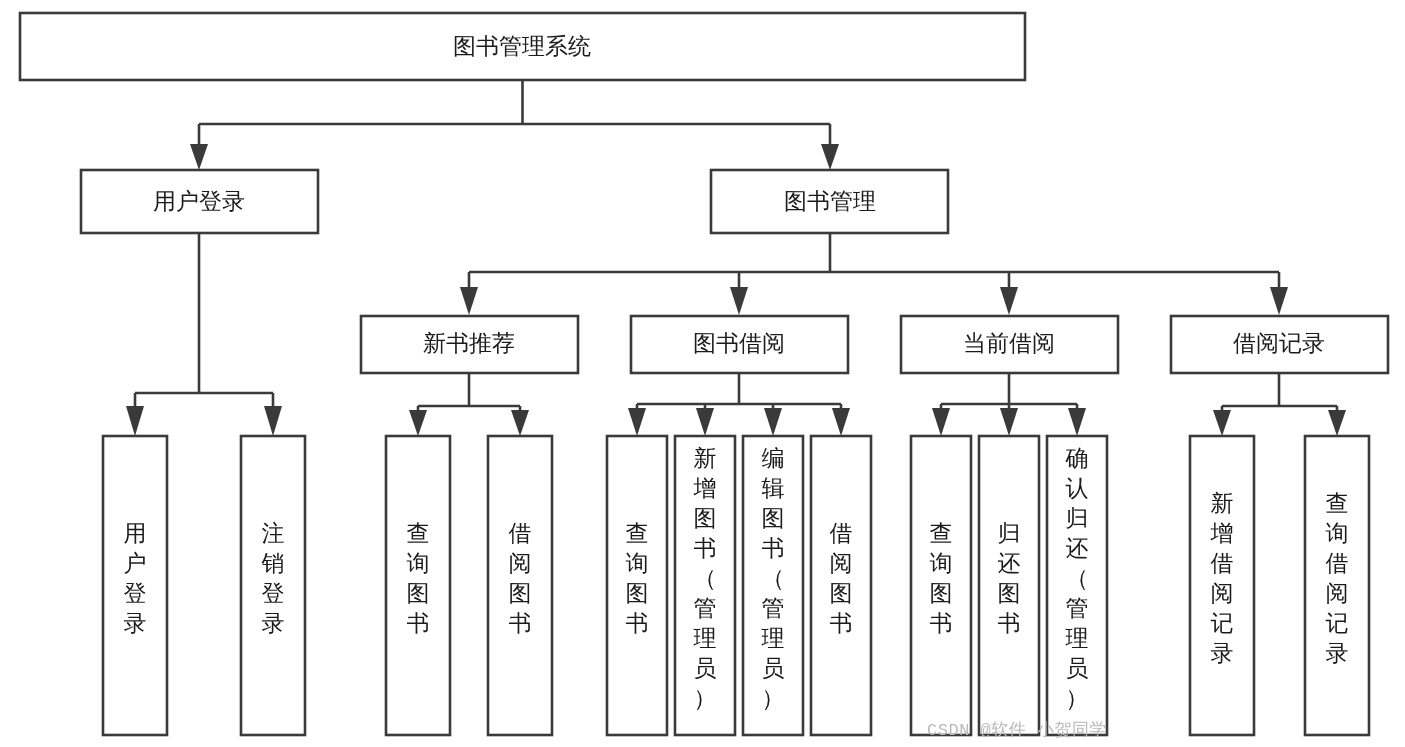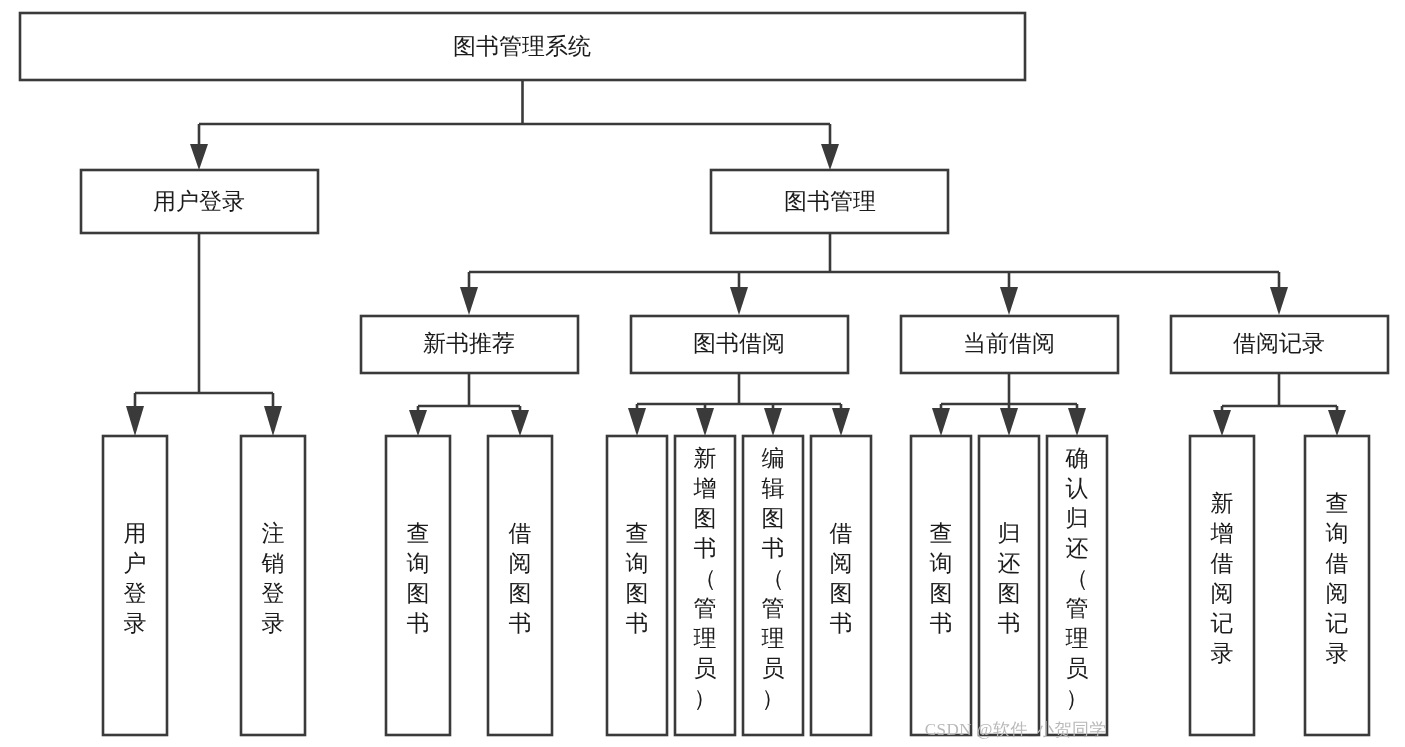--- a/index.html
+++ b/index.html
@@ -51,21 +51,21 @@
   .node-label-v {
     font-family: "Liberation Sans", "DejaVu Sans", sans-serif;
     font-size: 23px;
     fill: #1b1b1b;
     text-anchor: middle;
   }
   .watermark {
     position: absolute;
     right: 14px;
     bottom: 6px;
-    font-family: Liberation Serif, serif;
+    font-family: Liberation Mono, monospace;
     font-size: 17px;
     color: #b9b9b9;
     white-space: nowrap;
     letter-spacing: 0.5px;
     pointer-events: none;
   }
 </style>
 </head>
 <body>
 

